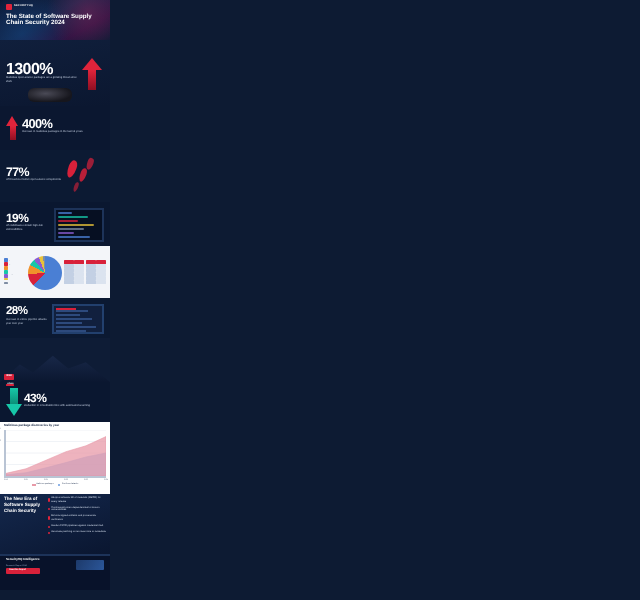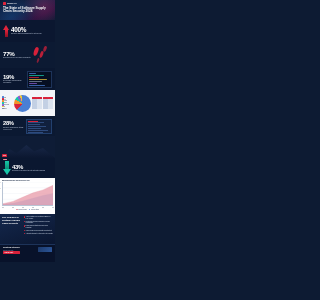--- a/index.html
+++ b/index.html
@@ -113,20 +113,31 @@
 <div class="page">
 
   <div class="hdr">
     <div class="brand">
       <span class="brandmark"></span>
       <span class="brandtxt">SECURITYHQ</span>
     </div>
     <div class="htitle">The State of Software Supply Chain Security 2024</div>
   </div>
 
+  <div class="sec s1300">
+    <div class="l">
+      <div class="bigstat n1300">1300%</div>
+      <div class="cap">Malicious open-source packages are a growing threat since 2020</div>
+    </div>
+    <div class="arrow-up">
+      <span class="head"></span>
+      <span class="stem"></span>
+    </div>
+    <div class="coal"></div>
+  </div>
 
   <div class="sec s400">
     <div class="arrow-up sm">
       <span class="head"></span>
       <span class="stem"></span>
     </div>
     <div class="l">
       <div class="bigstat n400">400%</div>
       <div class="cap">Increase in malicious packages in the last 12 years</div>
     </div>

